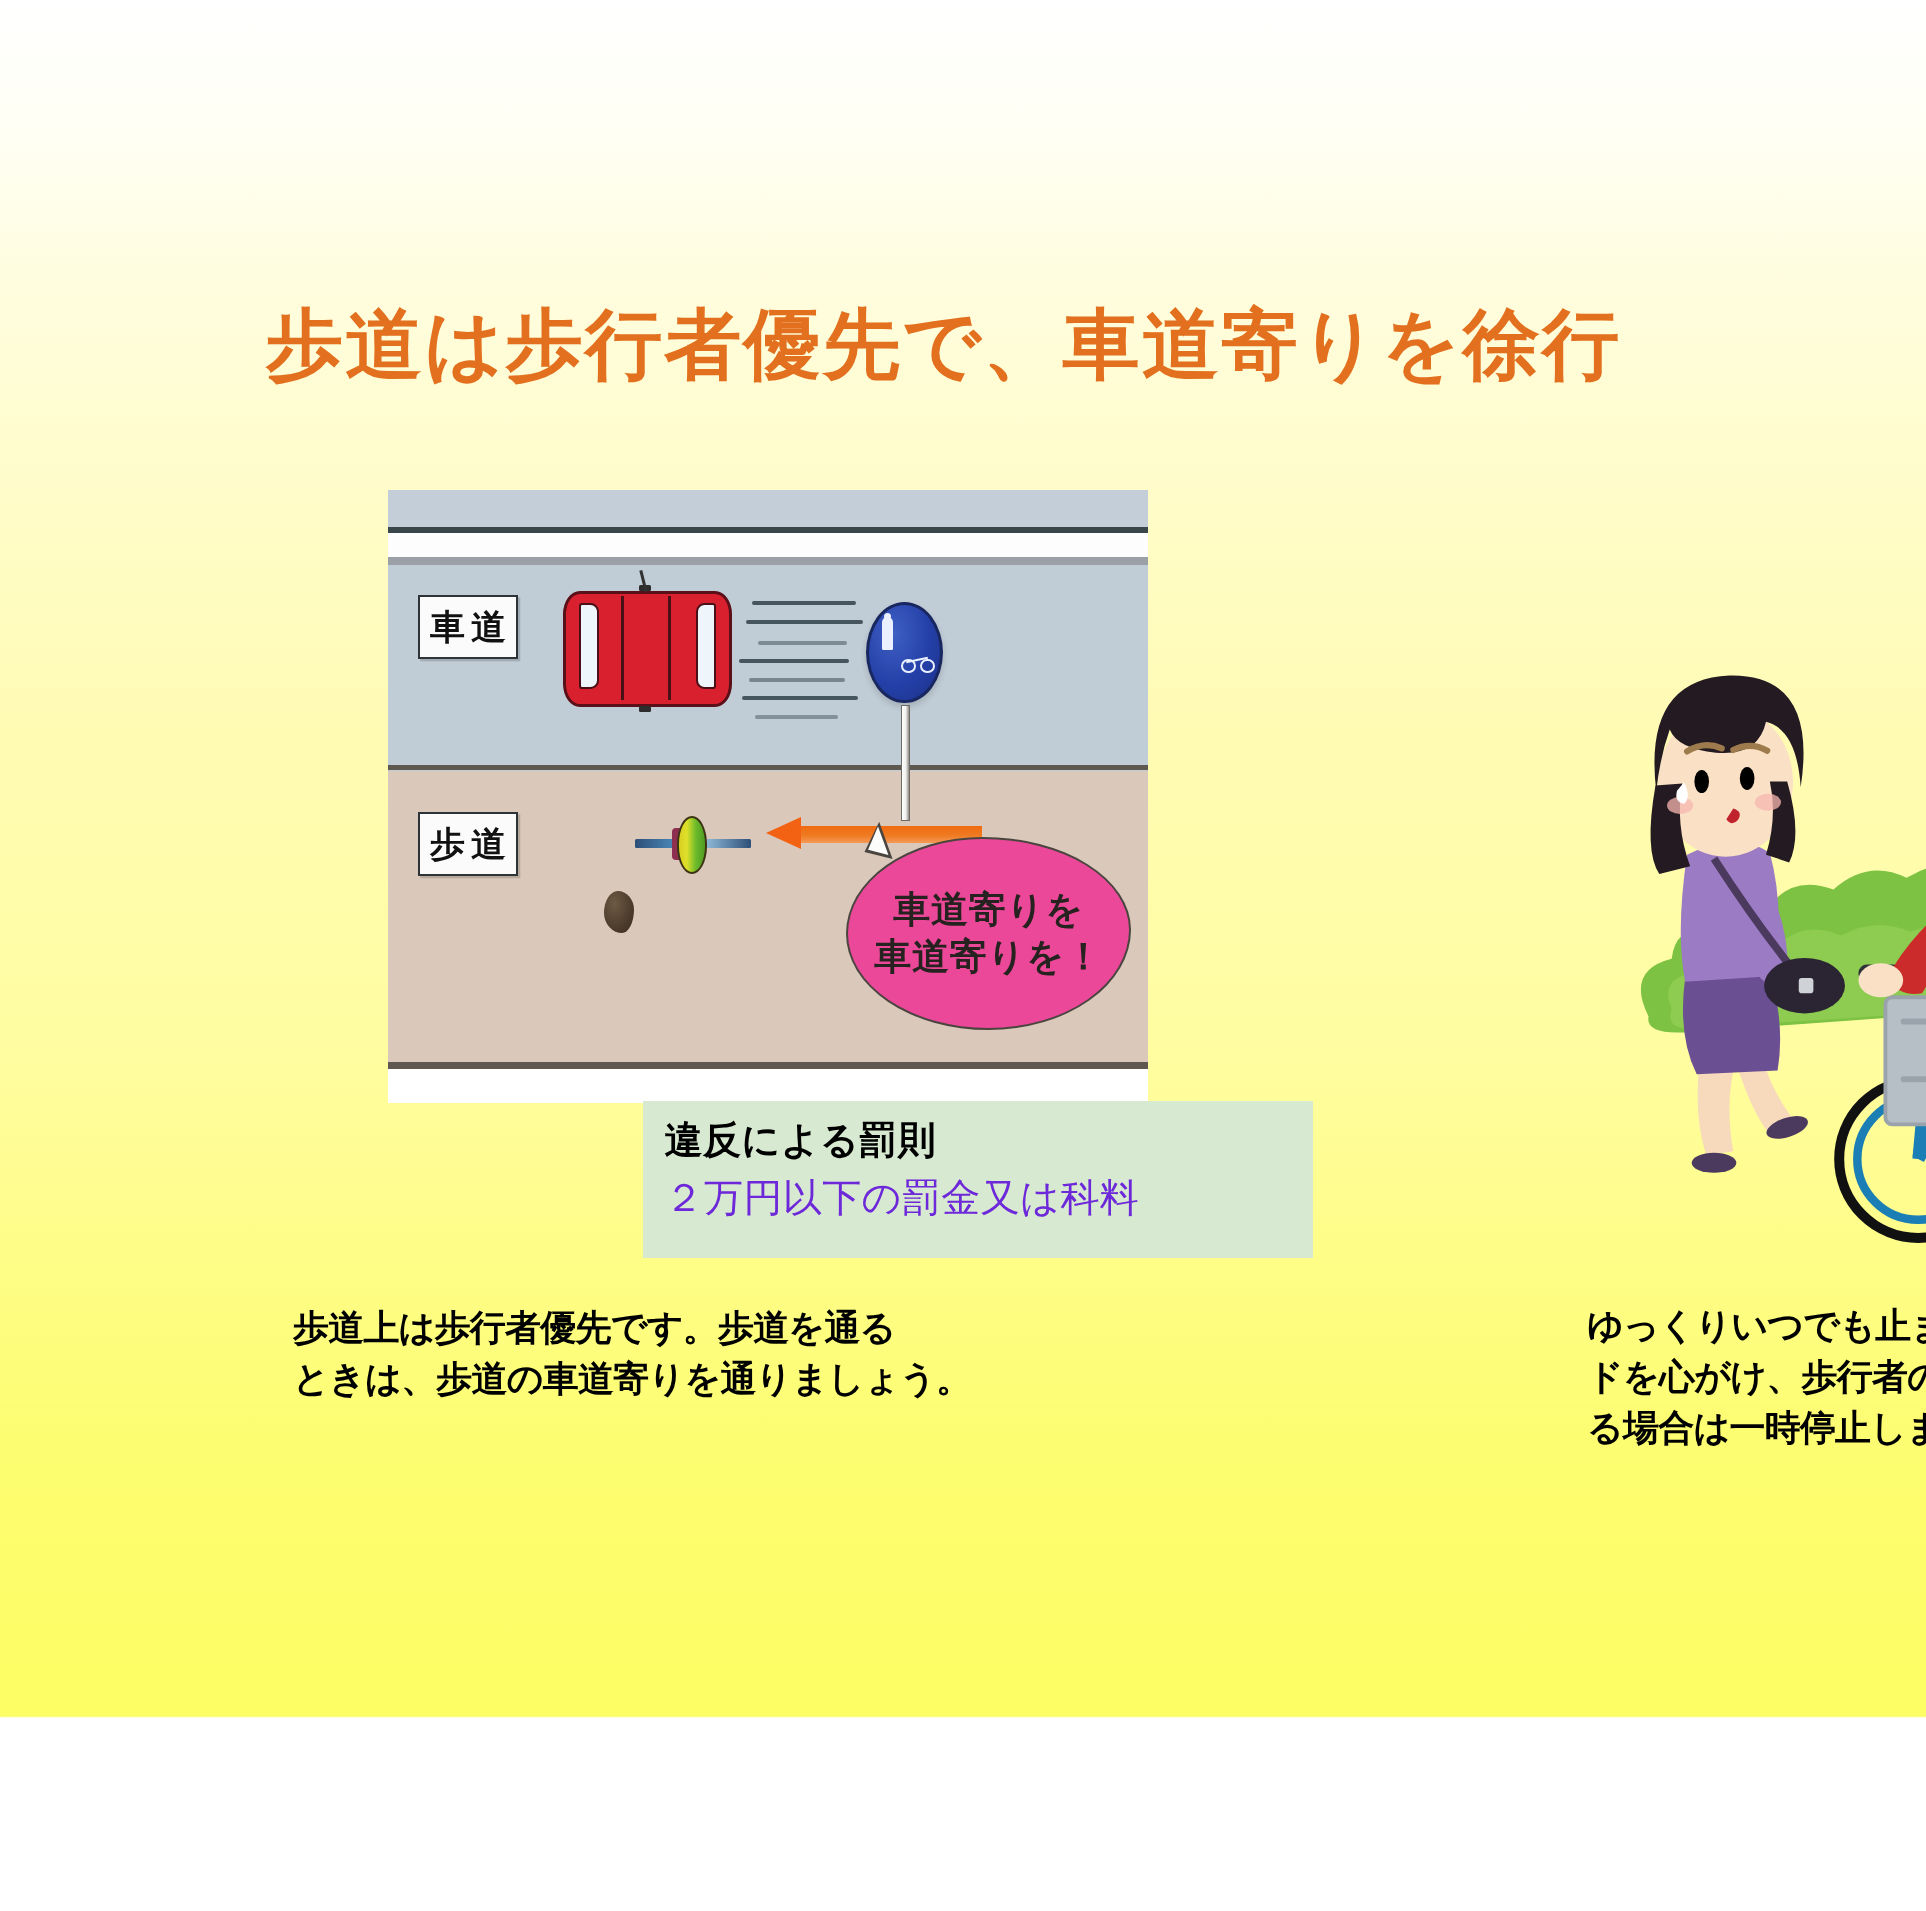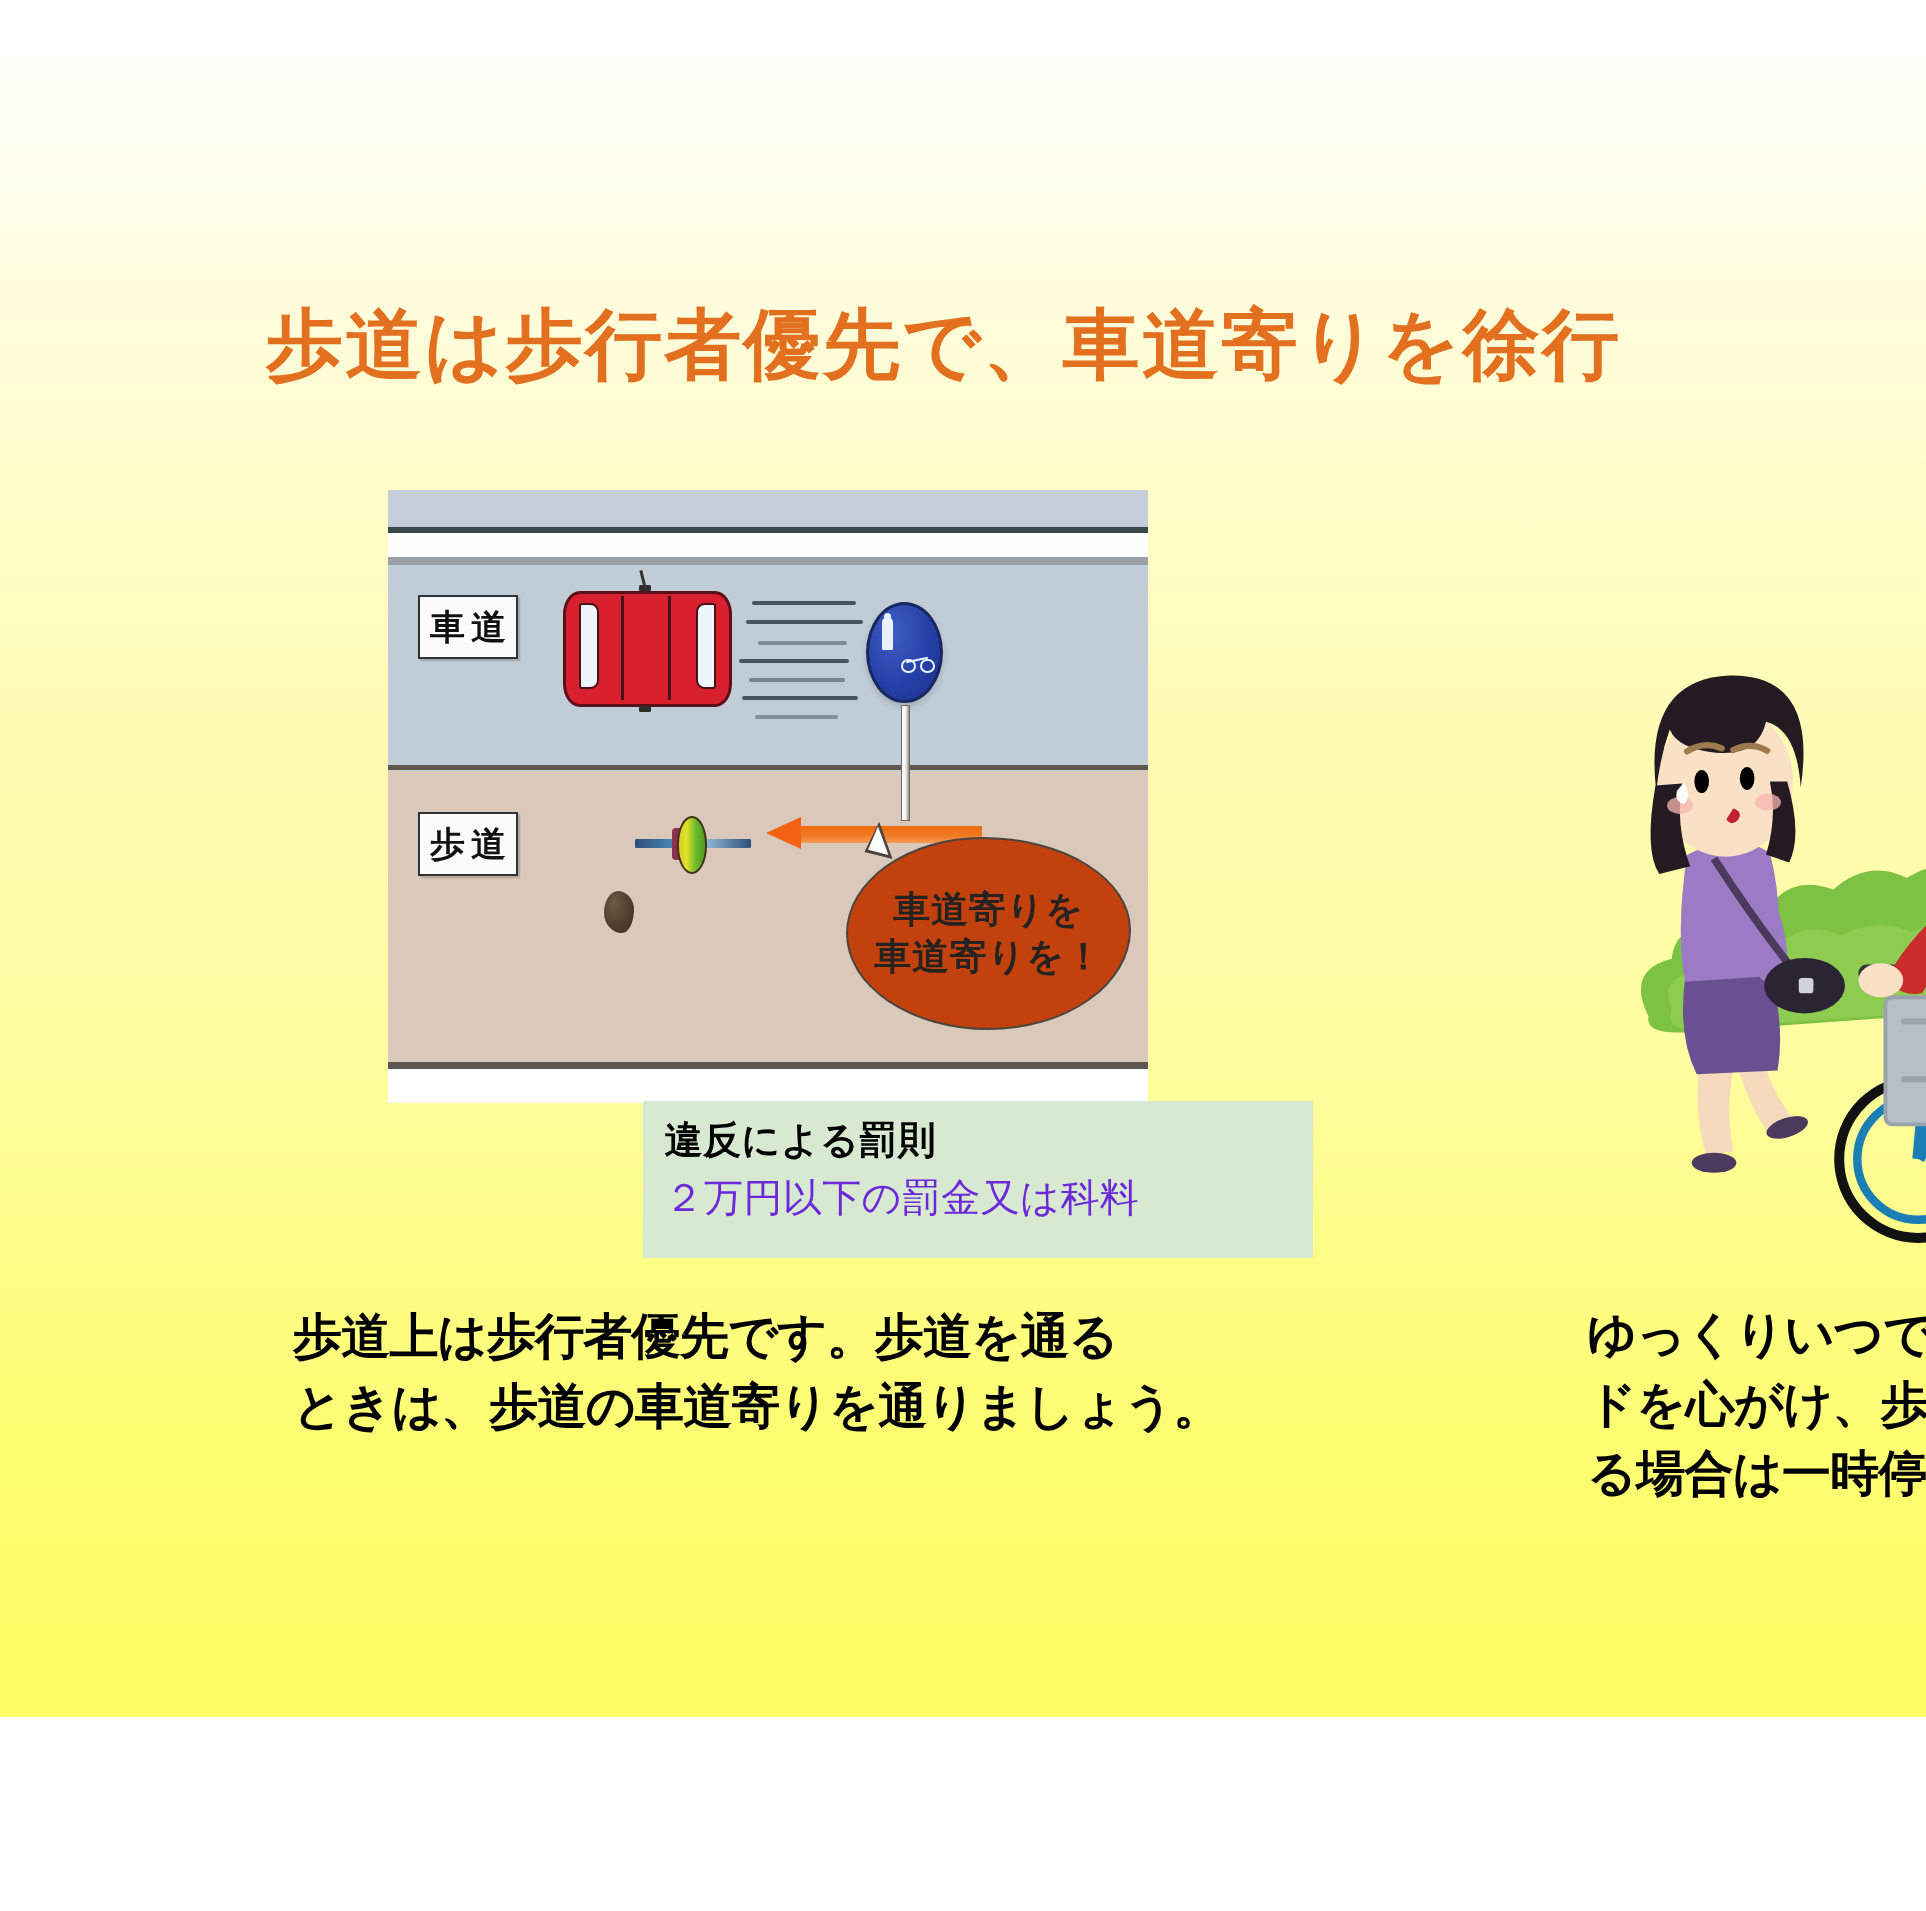--- a/index.html
+++ b/index.html
@@ -152,21 +152,21 @@
 
   
   #stone { position:absolute; left:216px; top:401px; width:30px; height:42px;
            background:radial-gradient(ellipse at 35% 30%, #6d5a44 0%, #4c3c2c 60%, #3a2d21 100%);
            border-radius: 46% 54% 40% 60% / 52% 44% 56% 48%; }
 
   
   #bubble { position:absolute; left:458px; top:347px; width:285px; height:193px; }
   #bubble-body {
     position:absolute; inset:0;
-    background:#c2410c;
+    background:#ec4899;
     border:2.7px solid #4b4540;
     border-radius: 48% 52% 50% 50% / 50% 48% 52% 50%;
     display:flex; flex-direction:column;
     align-items:center; justify-content:center;
   }
   #bubble-tail {
     position:absolute; left:22.3px; top:-14px; width:0; height:0;
     border-left:7px solid transparent; border-right:22.3px solid transparent;
     border-bottom:33px solid #4b4540;
     transform:rotate(14deg);
@@ -197,24 +197,23 @@
 
   
   #people-scene { position:absolute; left:1533px; top:639px; width:986px; height:624px; }
   #people-svg { width:100%; height:100%; display:block; }
 
   
   .caption {
     position:absolute;
     font-weight:bold;
     color:#000;
-    font-size:49px;
+    font-size:36px;
     line-height:1.42;
     letter-spacing:-0.8px;
-    font-family:Liberation Serif, serif;
   }
   #caption-left  { left: 293px;  top: 1302px; width: 1194px; }
   #caption-right { left: 1587px; top: 1300px; width: 955px; }
 </style>
 </head>
 <body>
 
 <div id="slide">
 
   <div id="title">歩道は歩行者優先で、車道寄りを徐行</div>

